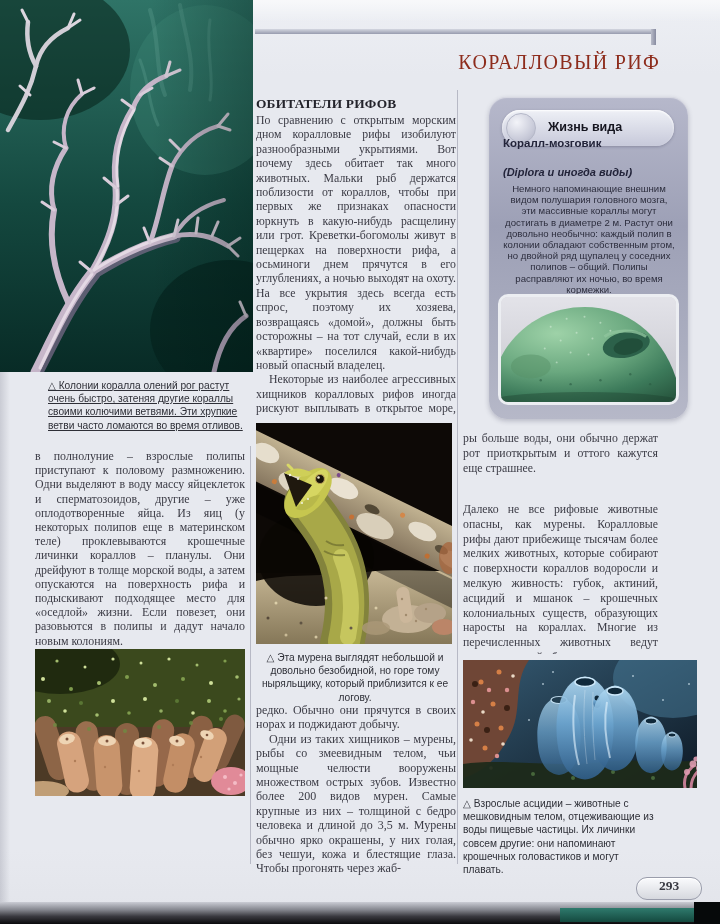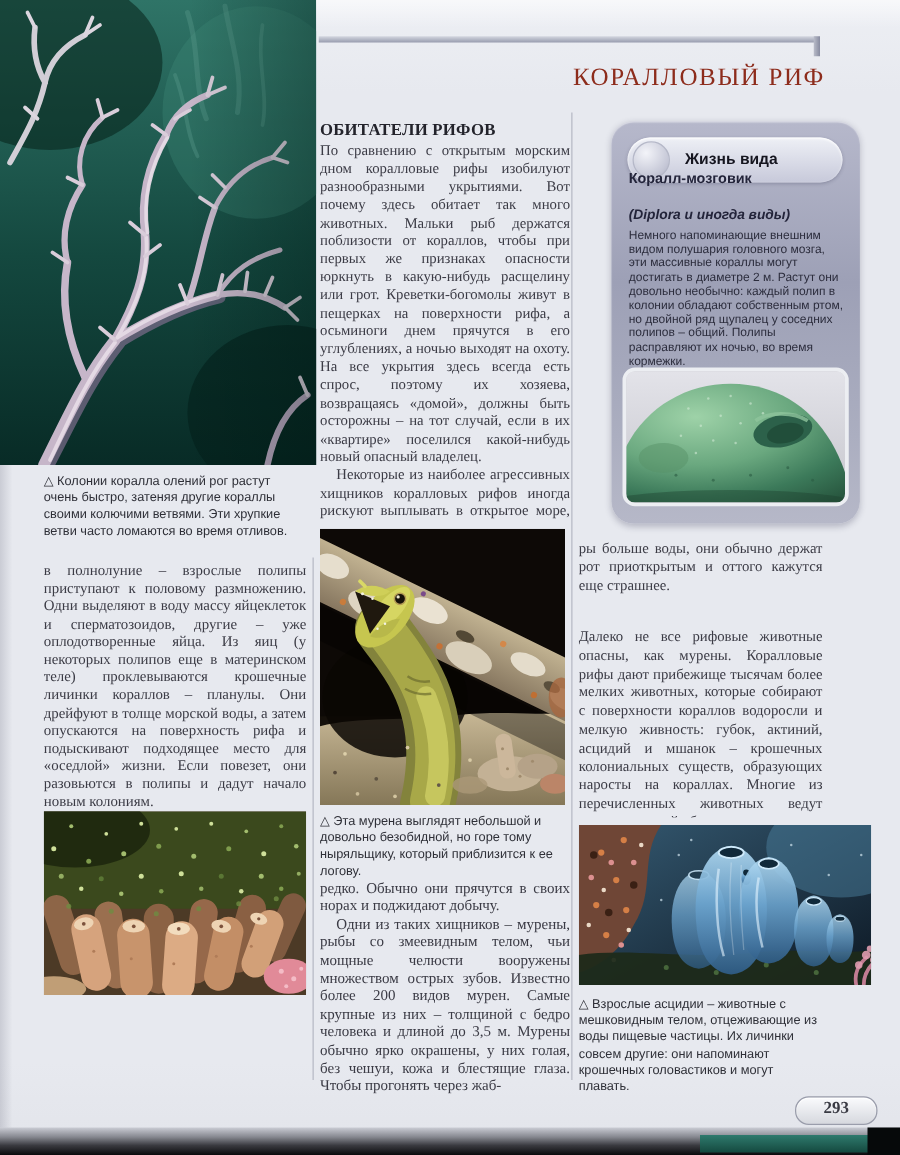--- a/index.html
+++ b/index.html
@@ -37,21 +37,21 @@
   .species-tab-circle{position:absolute;left:4px;top:3px;width:30px;height:30px;border-radius:50%;
     background:radial-gradient(circle at 35% 30%,#f3f4f9,#c6c8d7 68%,#adafc1);
     border:1px solid #b5b8c8;box-sizing:border-box;}
   .species-tab-label{position:absolute;left:46px;top:10px;font-family:"Liberation Sans",sans-serif;
     font-weight:bold;font-size:12.5px;color:#15151f;}
   .species-title{position:absolute;left:14px;top:39px;font-family:"Liberation Sans",sans-serif;
     font-weight:bold;font-size:11.5px;color:#23243a;line-height:14px;}
   .species-subtitle{position:absolute;left:14px;top:69px;font-family:"Liberation Sans",sans-serif;
     font-weight:bold;font-style:italic;font-size:11px;color:#23243a;}
   .species-body{position:absolute;left:14px;top:86px;width:172px;font-family:"Liberation Sans",sans-serif;
-    font-size:9.6px;line-height:11.2px;color:#2c2d3d;text-align:left;}
+    font-size:9.6px;line-height:11.2px;color:#2c2d3d;text-align:center;}
   .species-photo-frame{position:absolute;left:9px;top:197px;width:181px;height:111px;border-radius:10px;
     border:3px solid #eceef2;overflow:hidden;background:#d5d5da;box-sizing:border-box;}
   .species-photo-frame svg{display:block;width:100%;height:100%;}
 
   
   .page-num{right:18px;top:877px;width:64px;height:21px;border-radius:11px;
     border:1px solid #9a9dab;background:linear-gradient(180deg,#fafbfd,#d6d8de);
     box-shadow:inset 0 1px 1px #fff;display:flex;align-items:flex-start;justify-content:center;
     font-size:13.5px;color:#393a43;font-weight:bold;}
 
@@ -159,21 +159,21 @@
   </div>
 
   <div class="abs top-rule"></div>
   <div class="abs top-rule-cap"></div>
   <div class="abs page-header">КОРАЛЛОВЫЙ РИФ</div>
   <div class="abs top-fade"></div>
 
   <div class="abs vdiv" style="left:250px;top:446px;height:418px;"></div>
   <div class="abs vdiv" style="left:457px;top:90px;height:774px;"></div>
 
-  <div class="abs caption" style="left:35px;top:379px;width:208px;">△ Колонии коралла олений рог растут очень быстро, затеняя другие кораллы своими колючими ветвями. Эти хрупкие ветви часто ломаются во время отливов.</div>
+  <div class="abs caption" style="left:48px;top:379px;width:208px;text-decoration:underline;">△ Колонии коралла олений рог растут очень быстро, затеняя другие кораллы своими колючими ветвями. Эти хрупкие ветви часто ломаются во время отливов.</div>
 
   <div class="abs body-text" style="left:35px;top:449px;width:210px;height:198px;overflow:hidden;font-size:11.9px;line-height:14.2px;">в полнолуние – взрослые полипы приступают к половому размножению. Одни выделяют в воду массу яйцеклеток и сперматозоидов, другие – уже оплодотворенные яйца. Из яиц (у некоторых полипов еще в материнском теле) проклевываются крошечные личинки кораллов – планулы. Они дрейфуют в толще морской воды, а затем опускаются на поверхность рифа и подыскивают подходящее место для «оседлой» жизни. Если повезет, они разовьются в полипы и дадут начало новым колониям.</div>
 
   <div class="photo" style="left:35px;top:649px;width:210px;height:147px;">
     <svg viewBox="0 0 210 147" preserveAspectRatio="none">
       <rect width="210" height="147" fill="#4c3a26"></rect>
       <rect width="210" height="78" fill="#3b491d"></rect>
       <ellipse cx="25" cy="15" rx="60" ry="30" fill="#1a230c" opacity=".8"></ellipse>
       <g>
         <circle cx="8" cy="30" r="2" fill="#cfe09a"></circle>
@@ -341,21 +341,21 @@
         <circle cx="70" cy="175" r="1.5" fill="#d6c8a2"></circle>
           <circle cx="95" cy="205" r="1.5" fill="#645949"></circle>
         <circle cx="120" cy="185" r="1.5" fill="#d9cba6"></circle>
           <circle cx="30" cy="212" r="1.5" fill="#cabb97"></circle>
         <circle cx="12" cy="195" r="1.5" fill="#56493a"></circle>
           <circle cx="60" cy="214" r="1.5" fill="#d3c5a0"></circle>
       </g>
     </svg>
   </div>
 
-  <div class="abs caption" style="left:256px;top:651px;width:198px;">△ Эта мурена выглядят небольшой и довольно безобидной, но горе тому ныряльщику, который приблизится к ее логову.</div>
+  <div class="abs caption" style="left:256px;top:651px;width:198px;text-align:center;">△ Эта мурена выглядят небольшой и довольно безобидной, но горе тому ныряльщику, который приблизится к ее логову.</div>
 
   <div class="abs body-text" style="left:256px;top:703px;width:200px;height:172px;overflow:hidden;font-size:12px;line-height:14.4px;">
     <p>редко. Обычно они прячутся в своих норах и поджидают добычу.</p>
     <p class="indent">Одни из таких хищников – мурены, рыбы со змеевидным телом, чьи мощные челюсти вооружены множеством острых зубов. Известно более 200 видов мурен. Самые крупные из них – толщиной с бедро человека и длиной до 3,5 м. Мурены обычно ярко окрашены, у них голая, без чешуи, кожа и блестящие глаза. Чтобы прогонять через жаб-</p>
   </div>
 
   <div class="abs species-box">
     <div class="species-tab">
       <div class="species-tab-circle"></div>
       <div class="species-tab-label">Жизнь вида</div>

